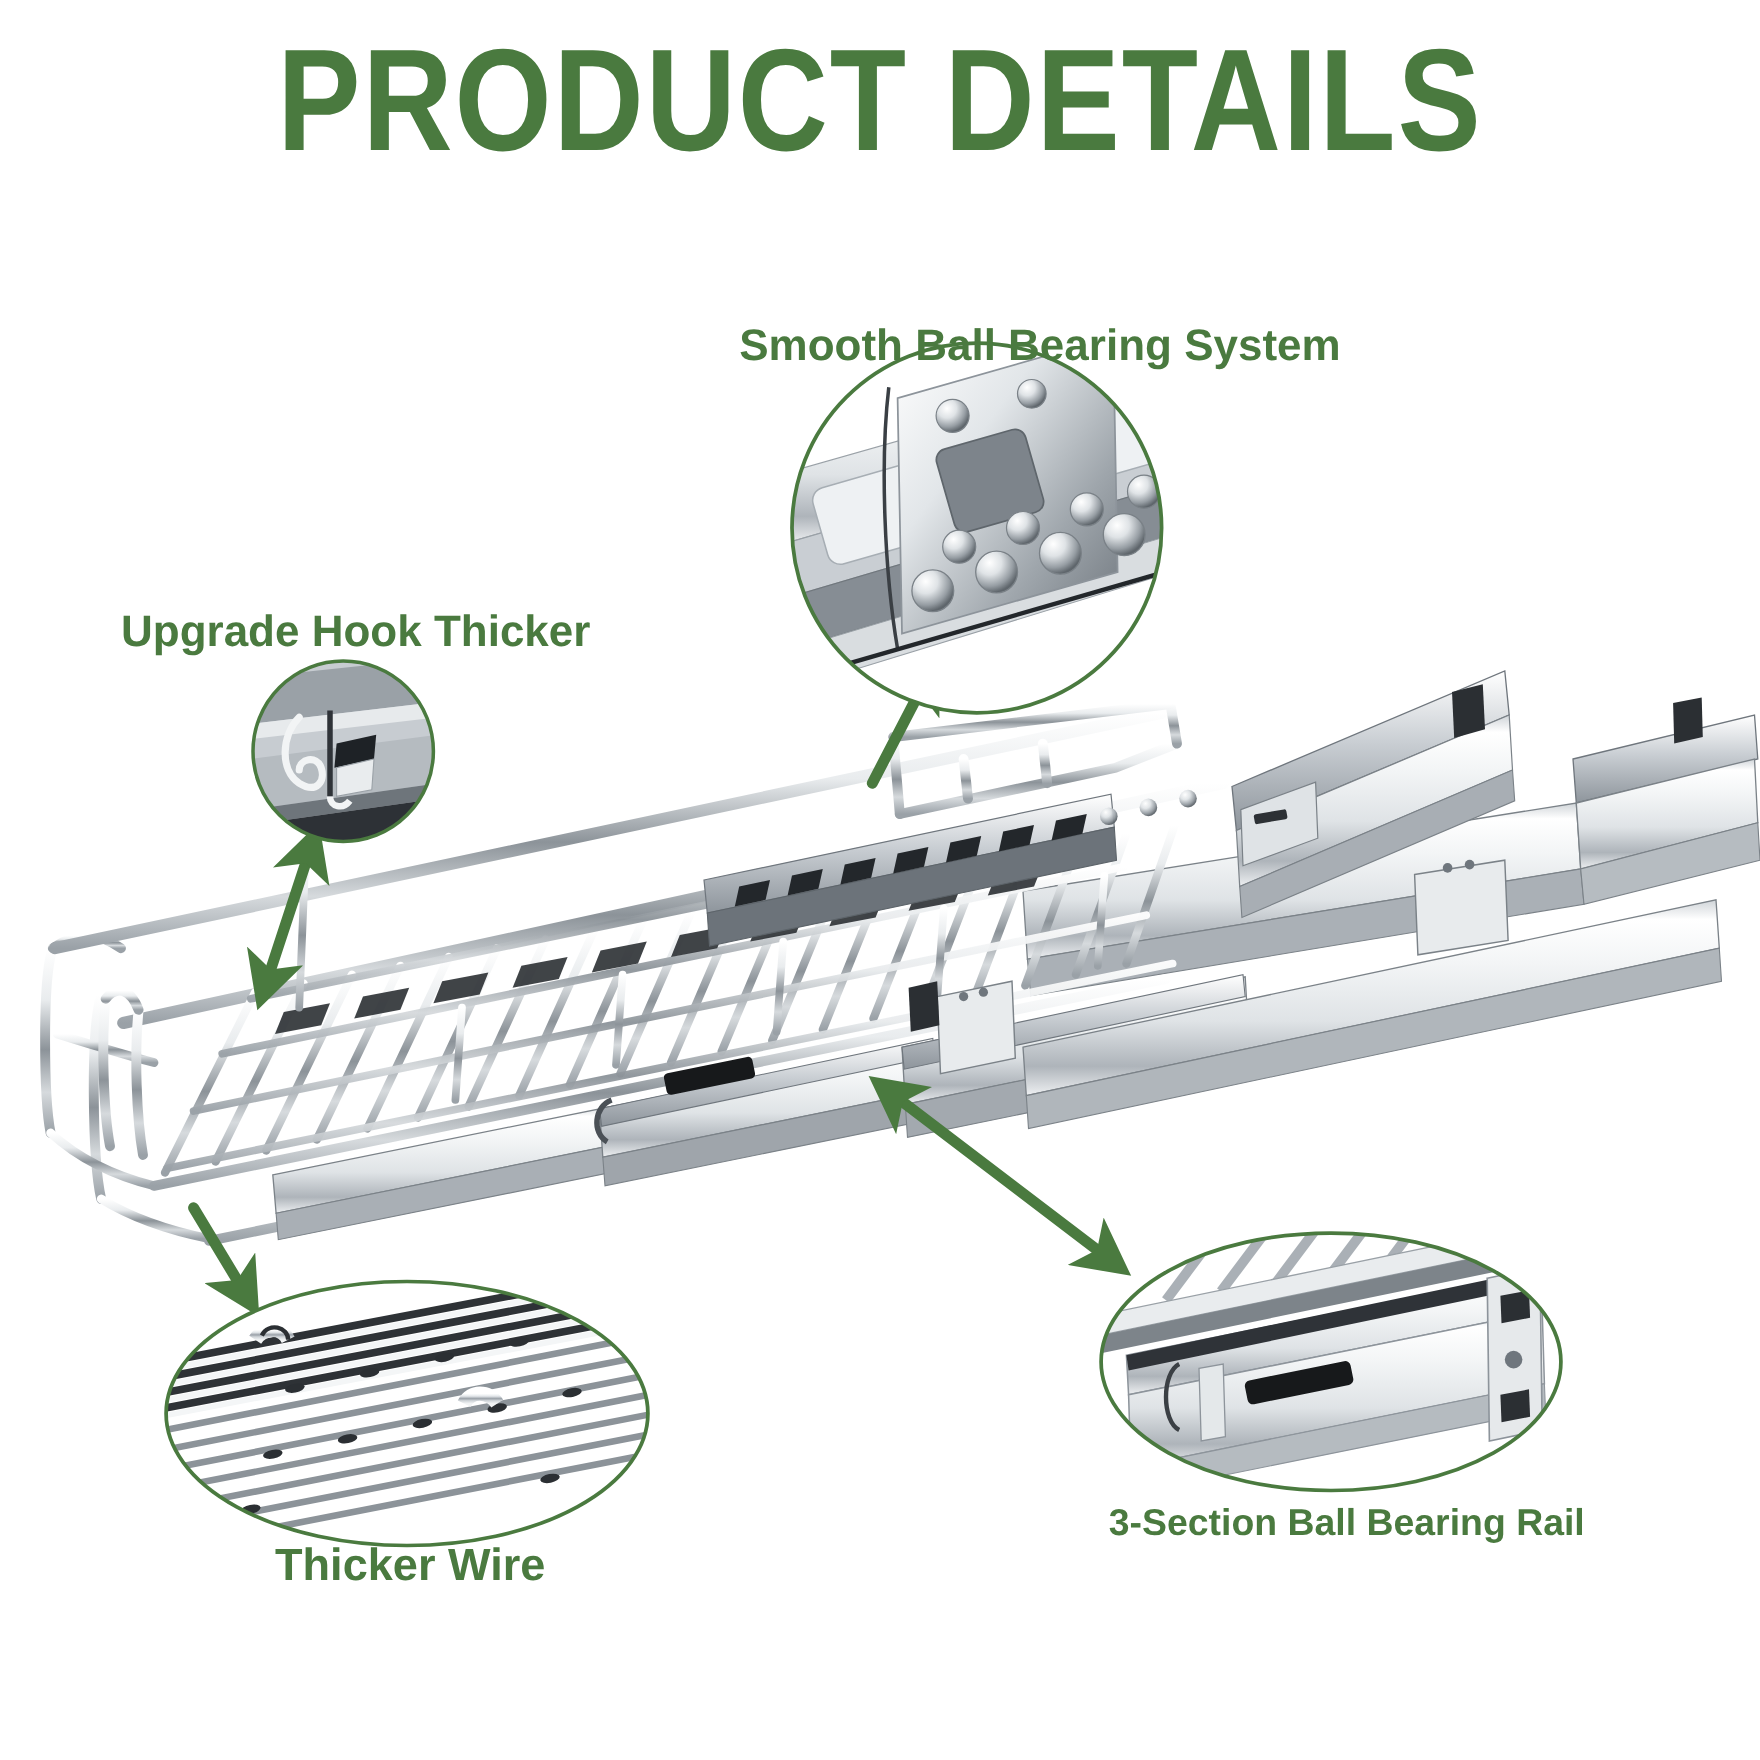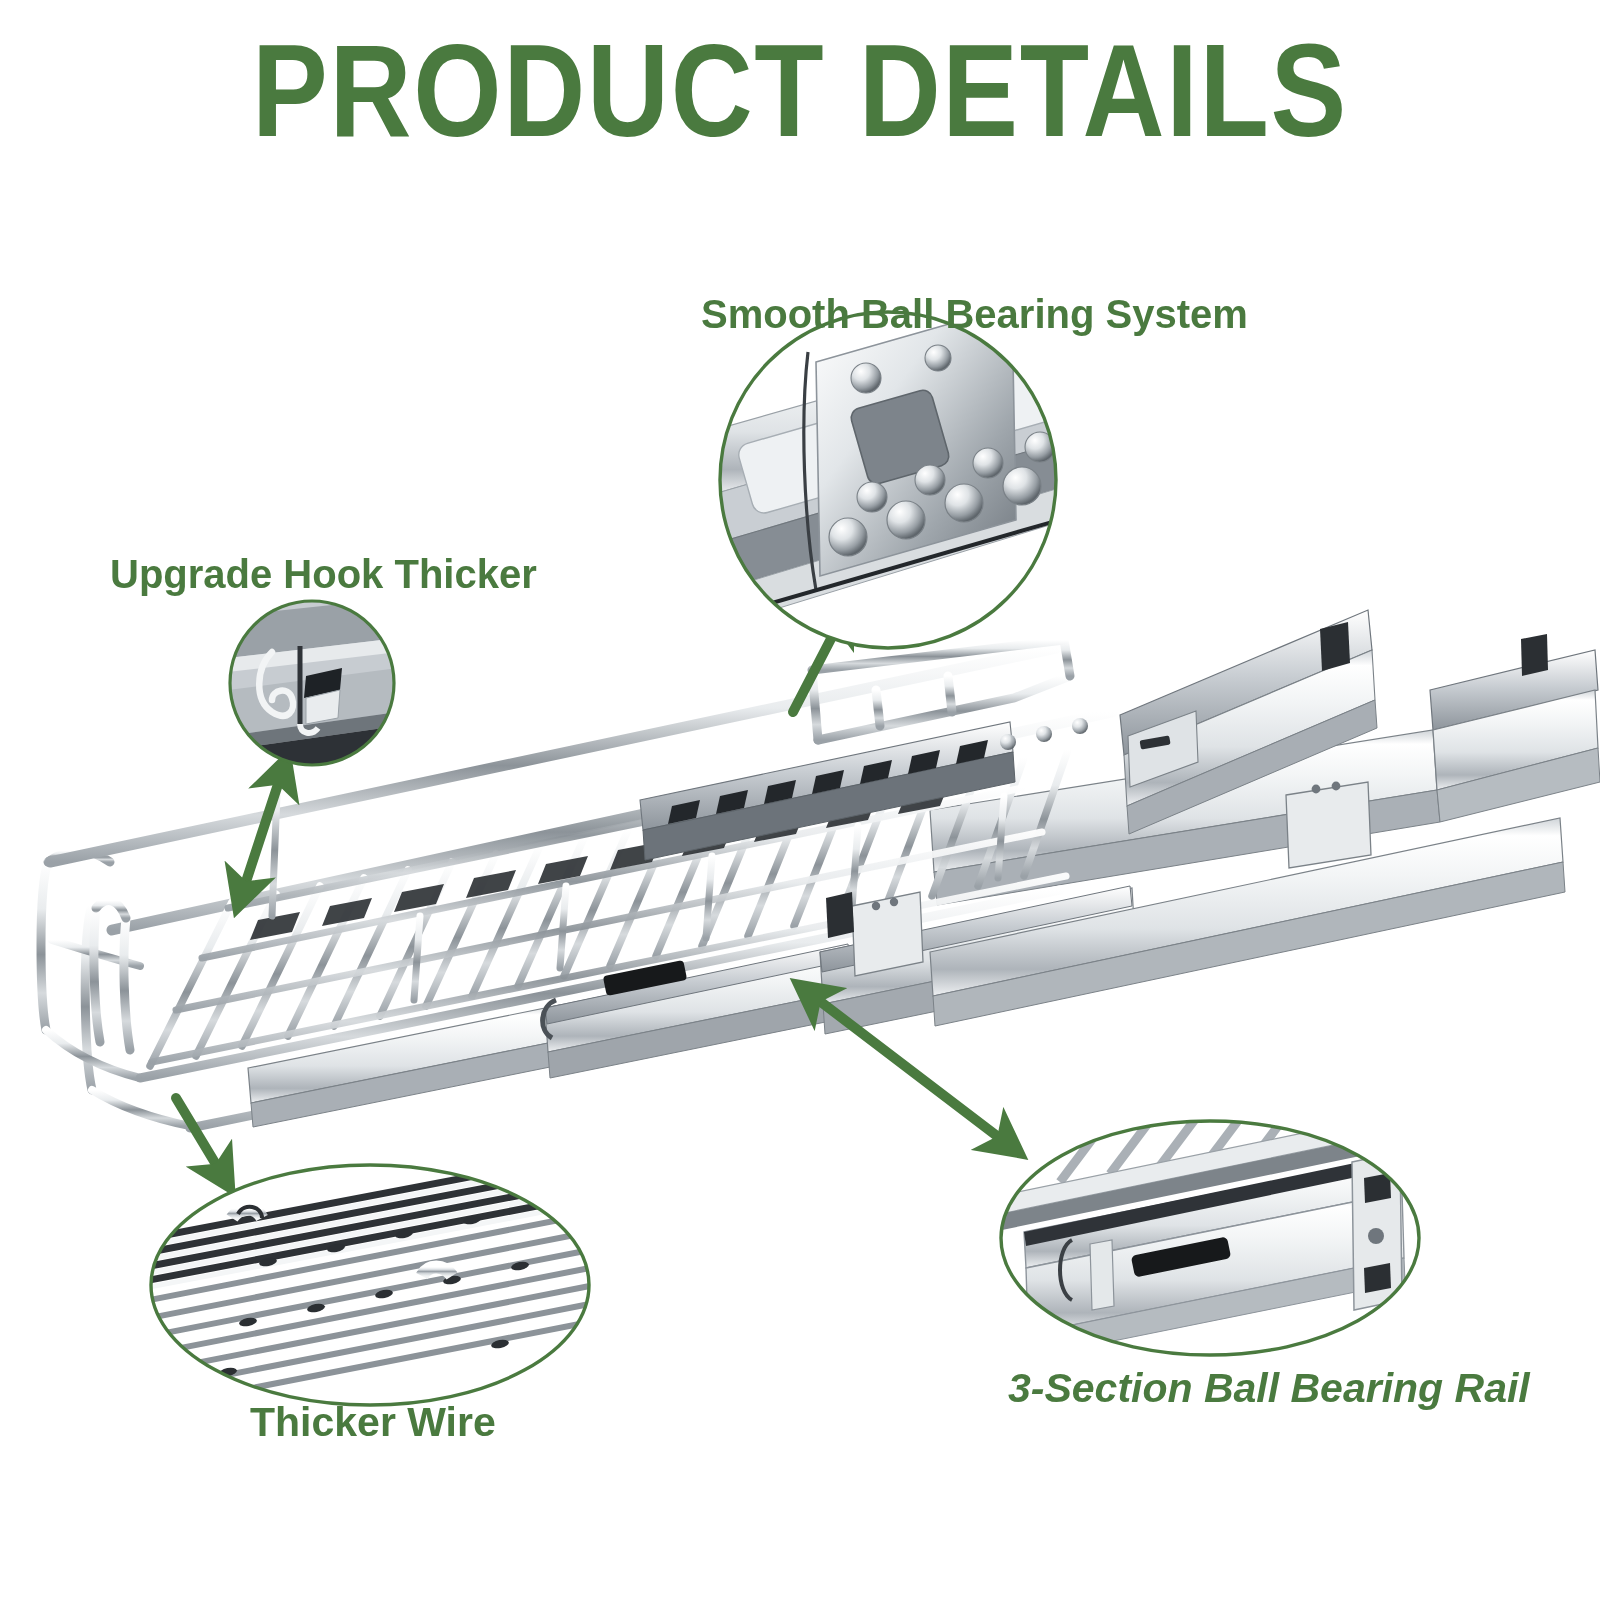--- a/index.html
+++ b/index.html
@@ -33,24 +33,24 @@
   
   .callout-label{
     position:absolute;
     color:#4a7a3f;
     font-size:40px;
     font-weight:600;
     white-space:nowrap;
     line-height:1.1;
     user-select:none;
   }
-  .lbl-bearing { left:701px; top:292px;text-align:right; }
+  .lbl-bearing { left:672px; top:292px;text-align:right; }
   .lbl-hook    { left:110px; top:552px; }
   .lbl-wire    { left:250px; top:1400px; font-size:41px; }
-  .lbl-rail    { left:1008px; top:1366px; font-size:41px;font-style:italic; }
+  .lbl-rail    { left:1008px; top:1366px; font-size:34px; }
 
   
   #art { position:absolute; left:0; top:0; width:1600px; height:1600px; }
 </style>
 </head>
 <body>
 
 <div id="stage">
 
   <div class="page-title">PRODUCT DETAILS</div>

